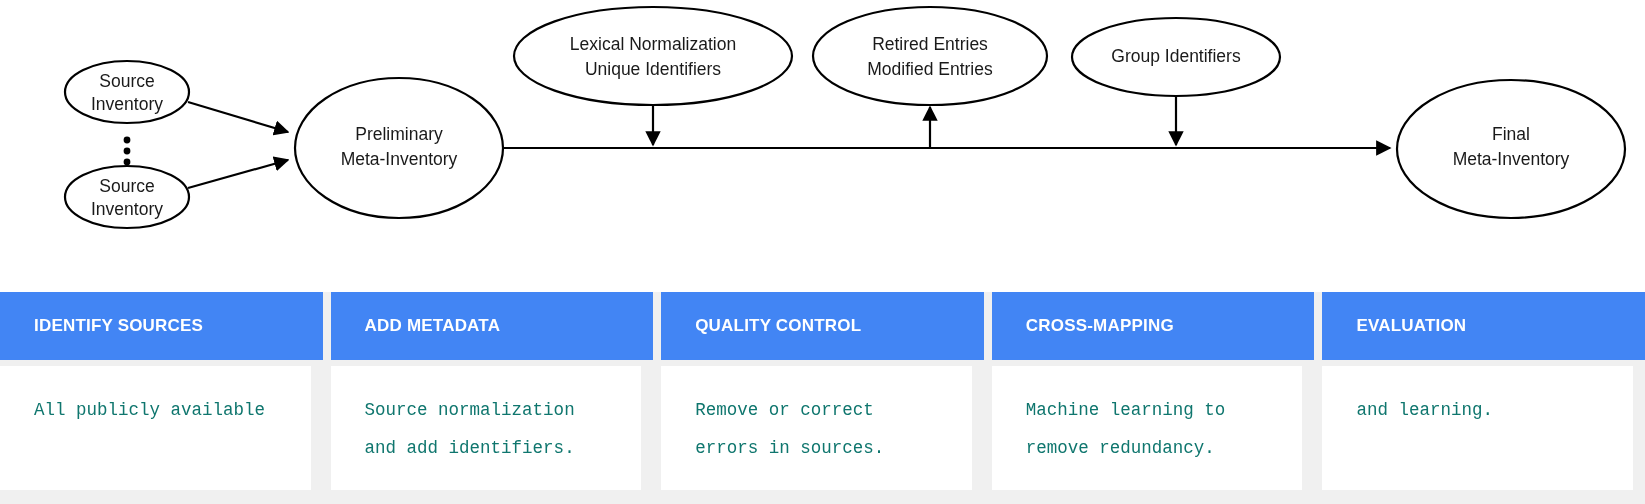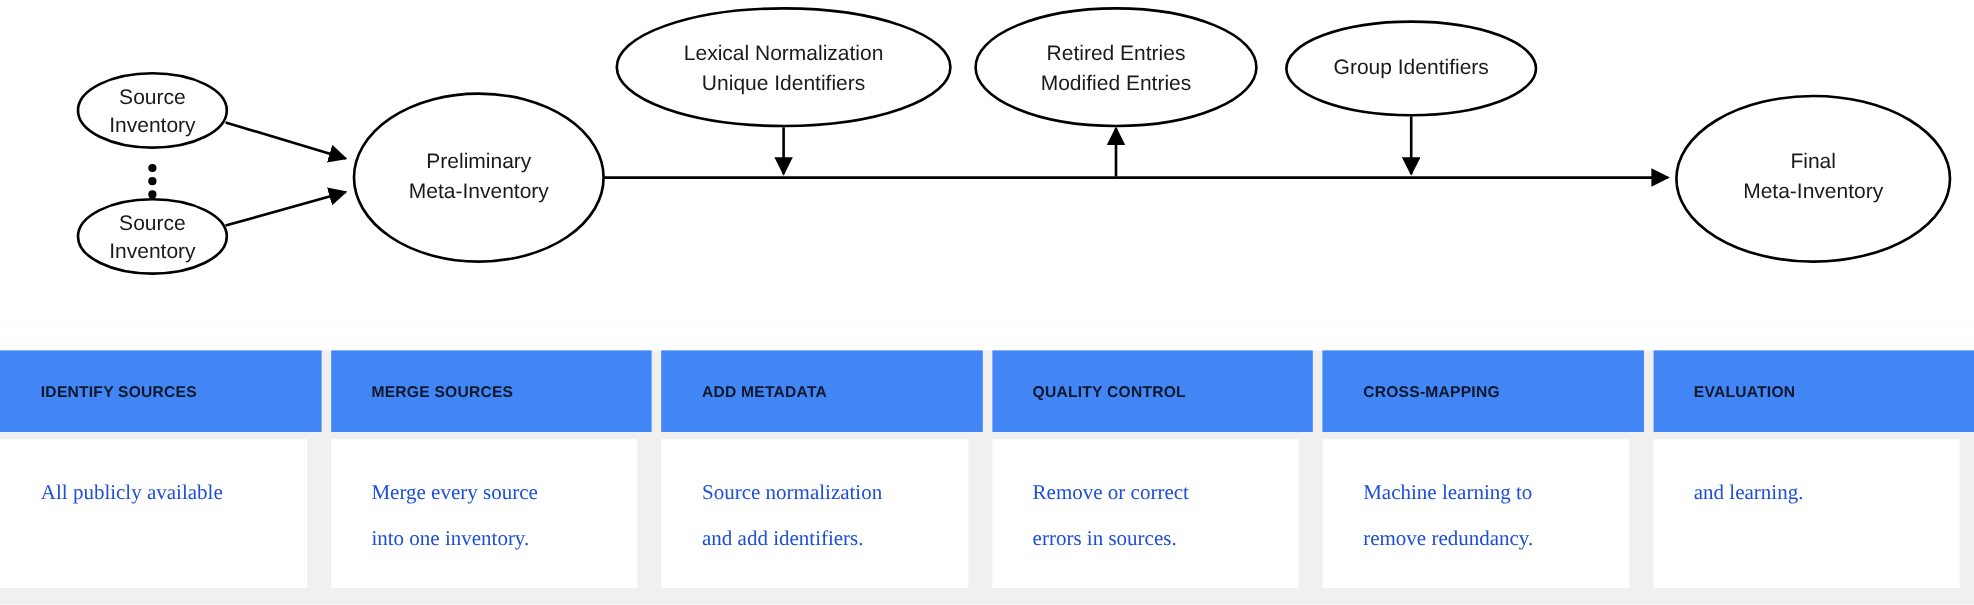--- a/index.html
+++ b/index.html
@@ -52,38 +52,38 @@
   .card:last-child{margin-right:0;}
   .card-header{
     background:#4285f4;
     height:68px;
     display:flex;
     align-items:center;
     padding:0 34px;
     box-sizing:border-box;
   }
   .card-title{
-    color:#0f172a;
-    font-size:13px;
+    color:#ffffff;
+    font-size:17px;
     font-weight:600;
     letter-spacing:.2px;
     white-space:nowrap;
   }
   .card-body{
     background:#ffffff;
     margin:6px 12px 14px 0;
     padding:26px 34px 22px 34px;
     box-sizing:border-box;
     min-height:124px;
   }
   .card-desc{
     font-size:17.5px;
-    color:#1d4ed8;
+    color:#0f766e;
     line-height:2.15;
-    font-family:Liberation Serif, serif;
+    font-family:Liberation Mono, monospace;
   }
   .card-desc span{display:block;}
 </style>
 </head>
 <body>
 
 <div id="page">
 
   <div id="diagram">
     <svg width="1645" height="268" viewBox="0 0 1645 268" xmlns="http://www.w3.org/2000/svg">
@@ -160,31 +160,20 @@
       <div class="card-header">
         <div class="card-title">IDENTIFY SOURCES</div>
       </div>
       <div class="card-body">
         <div class="card-desc">
           <span>All publicly available</span>
         </div>
       </div>
     </div>
 
-    <div class="card">
-      <div class="card-header">
-        <div class="card-title">MERGE SOURCES</div>
-      </div>
-      <div class="card-body">
-        <div class="card-desc">
-          <span>Merge every source</span>
-          <span>into one inventory.</span>
-        </div>
-      </div>
-    </div>
 
     <div class="card">
       <div class="card-header">
         <div class="card-title">ADD METADATA</div>
       </div>
       <div class="card-body">
         <div class="card-desc">
           <span>Source normalization</span>
           <span>and add identifiers.</span>
         </div>

